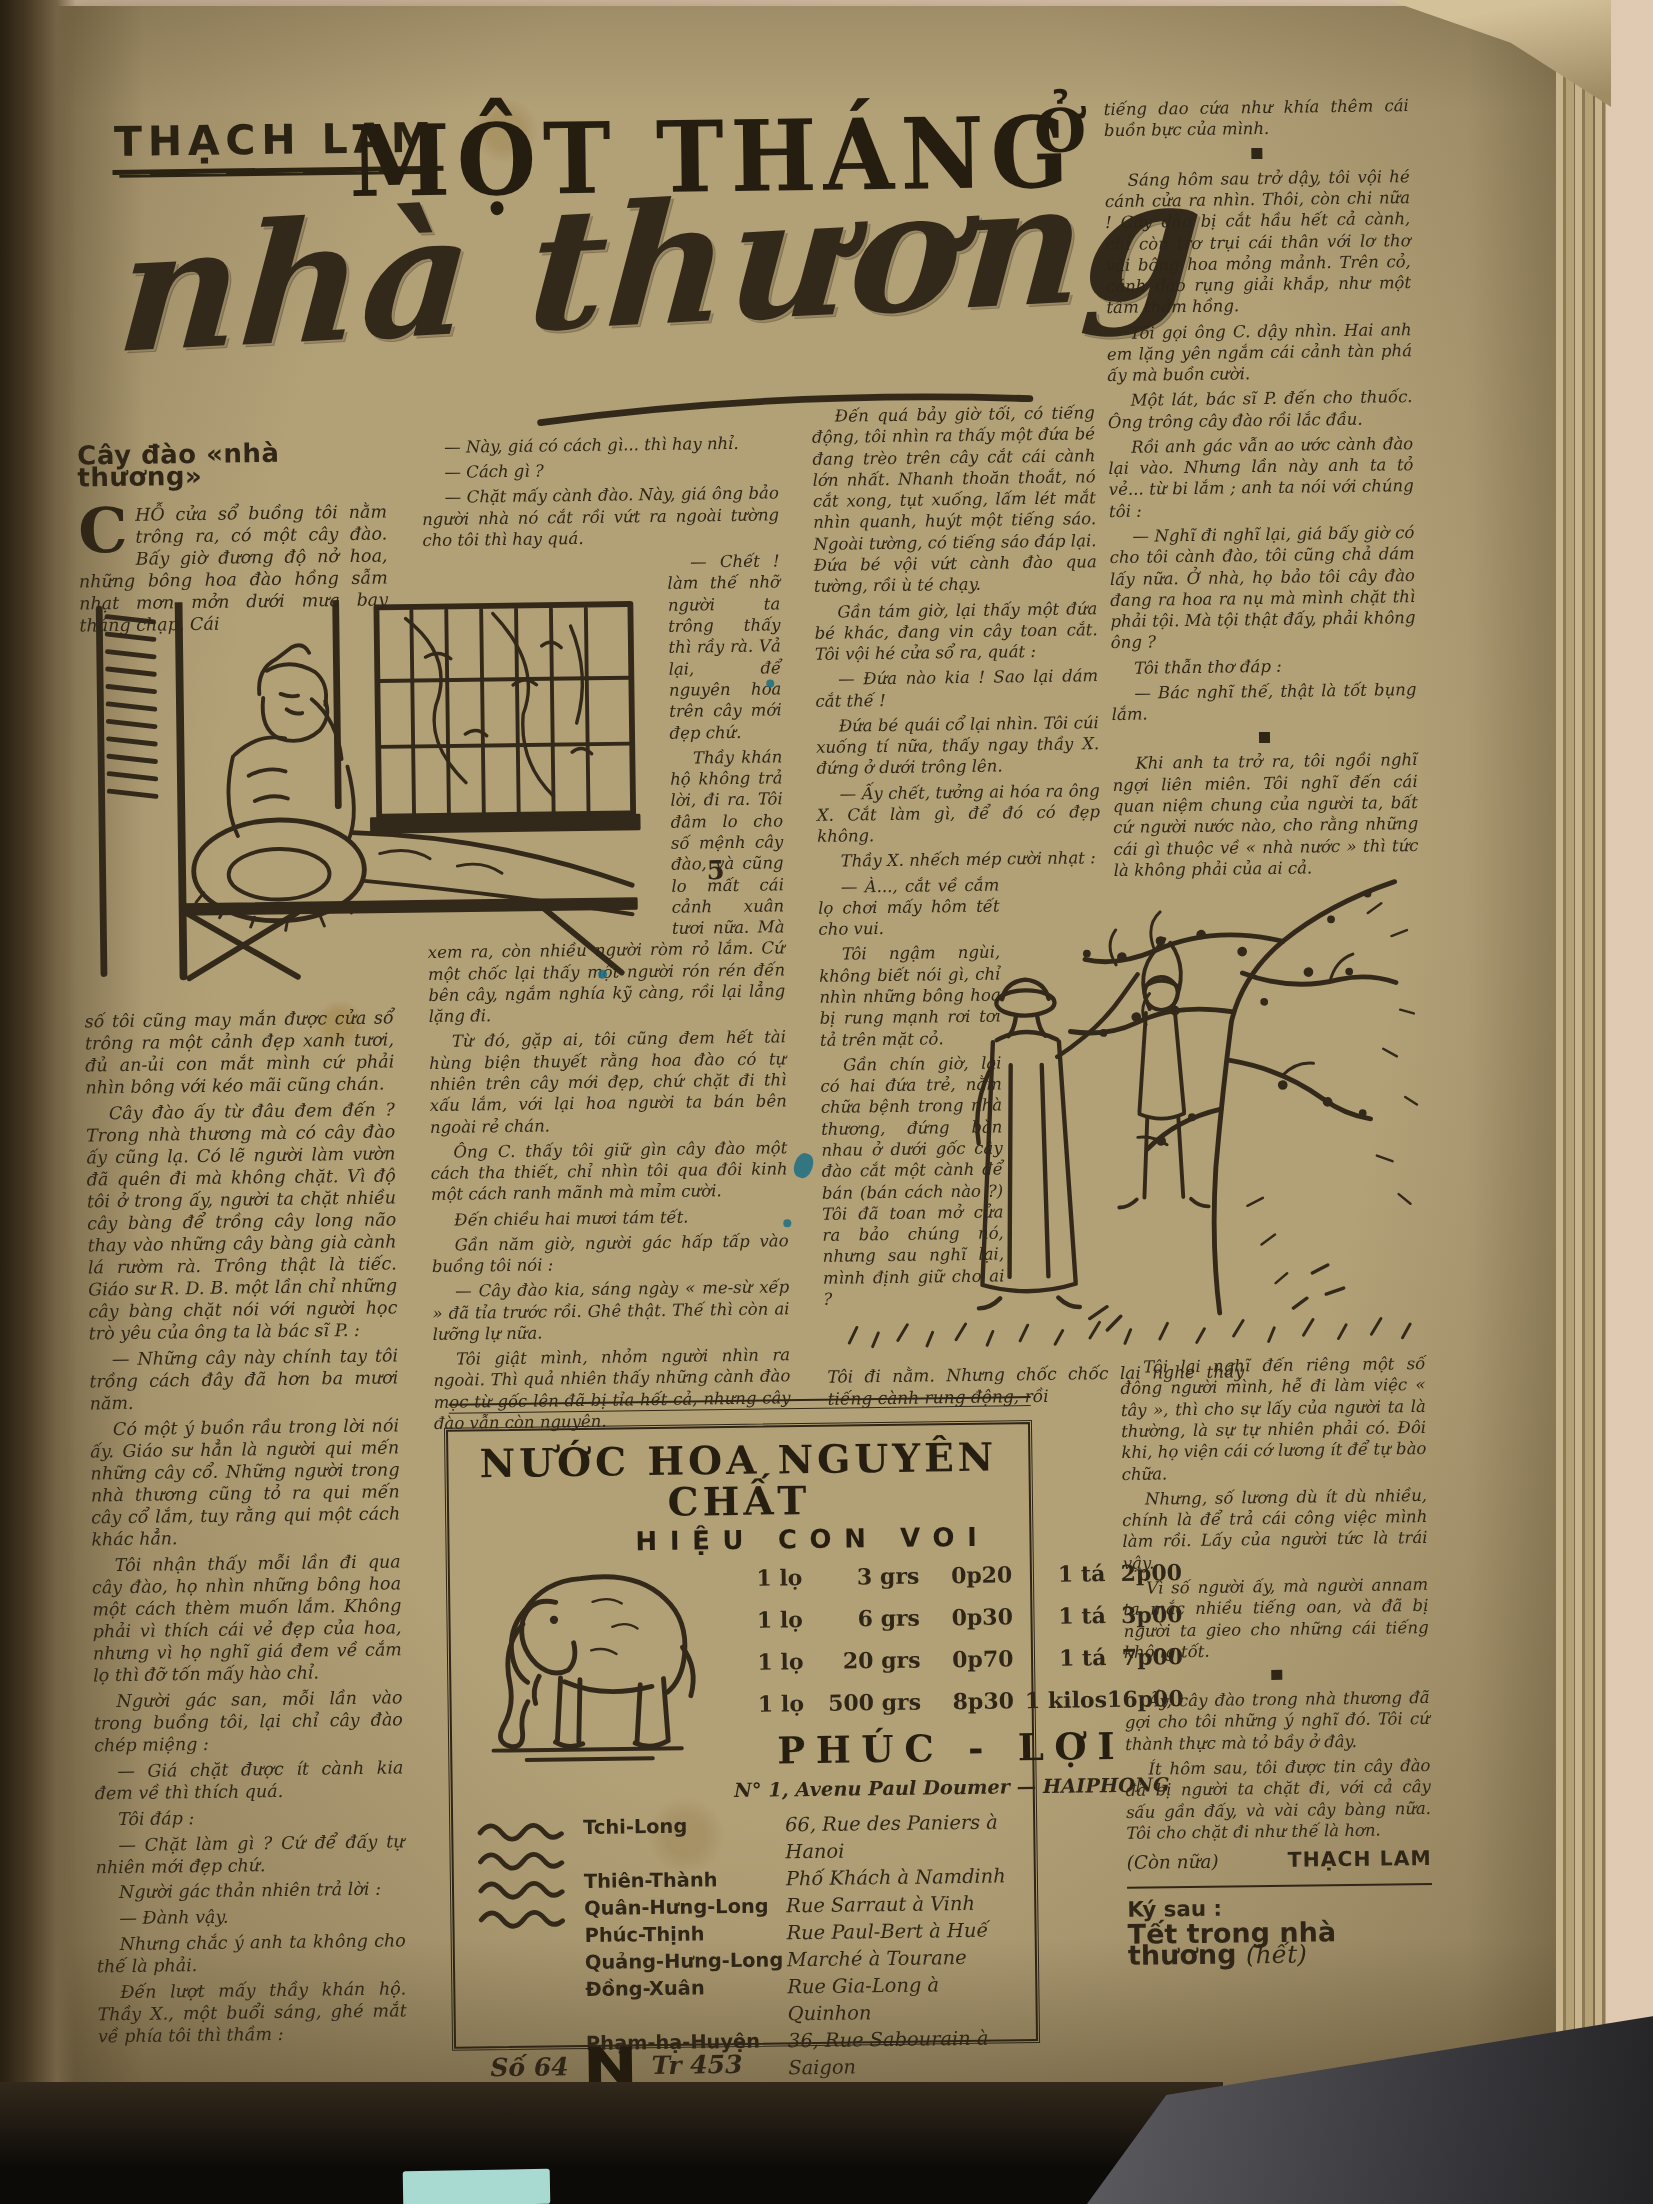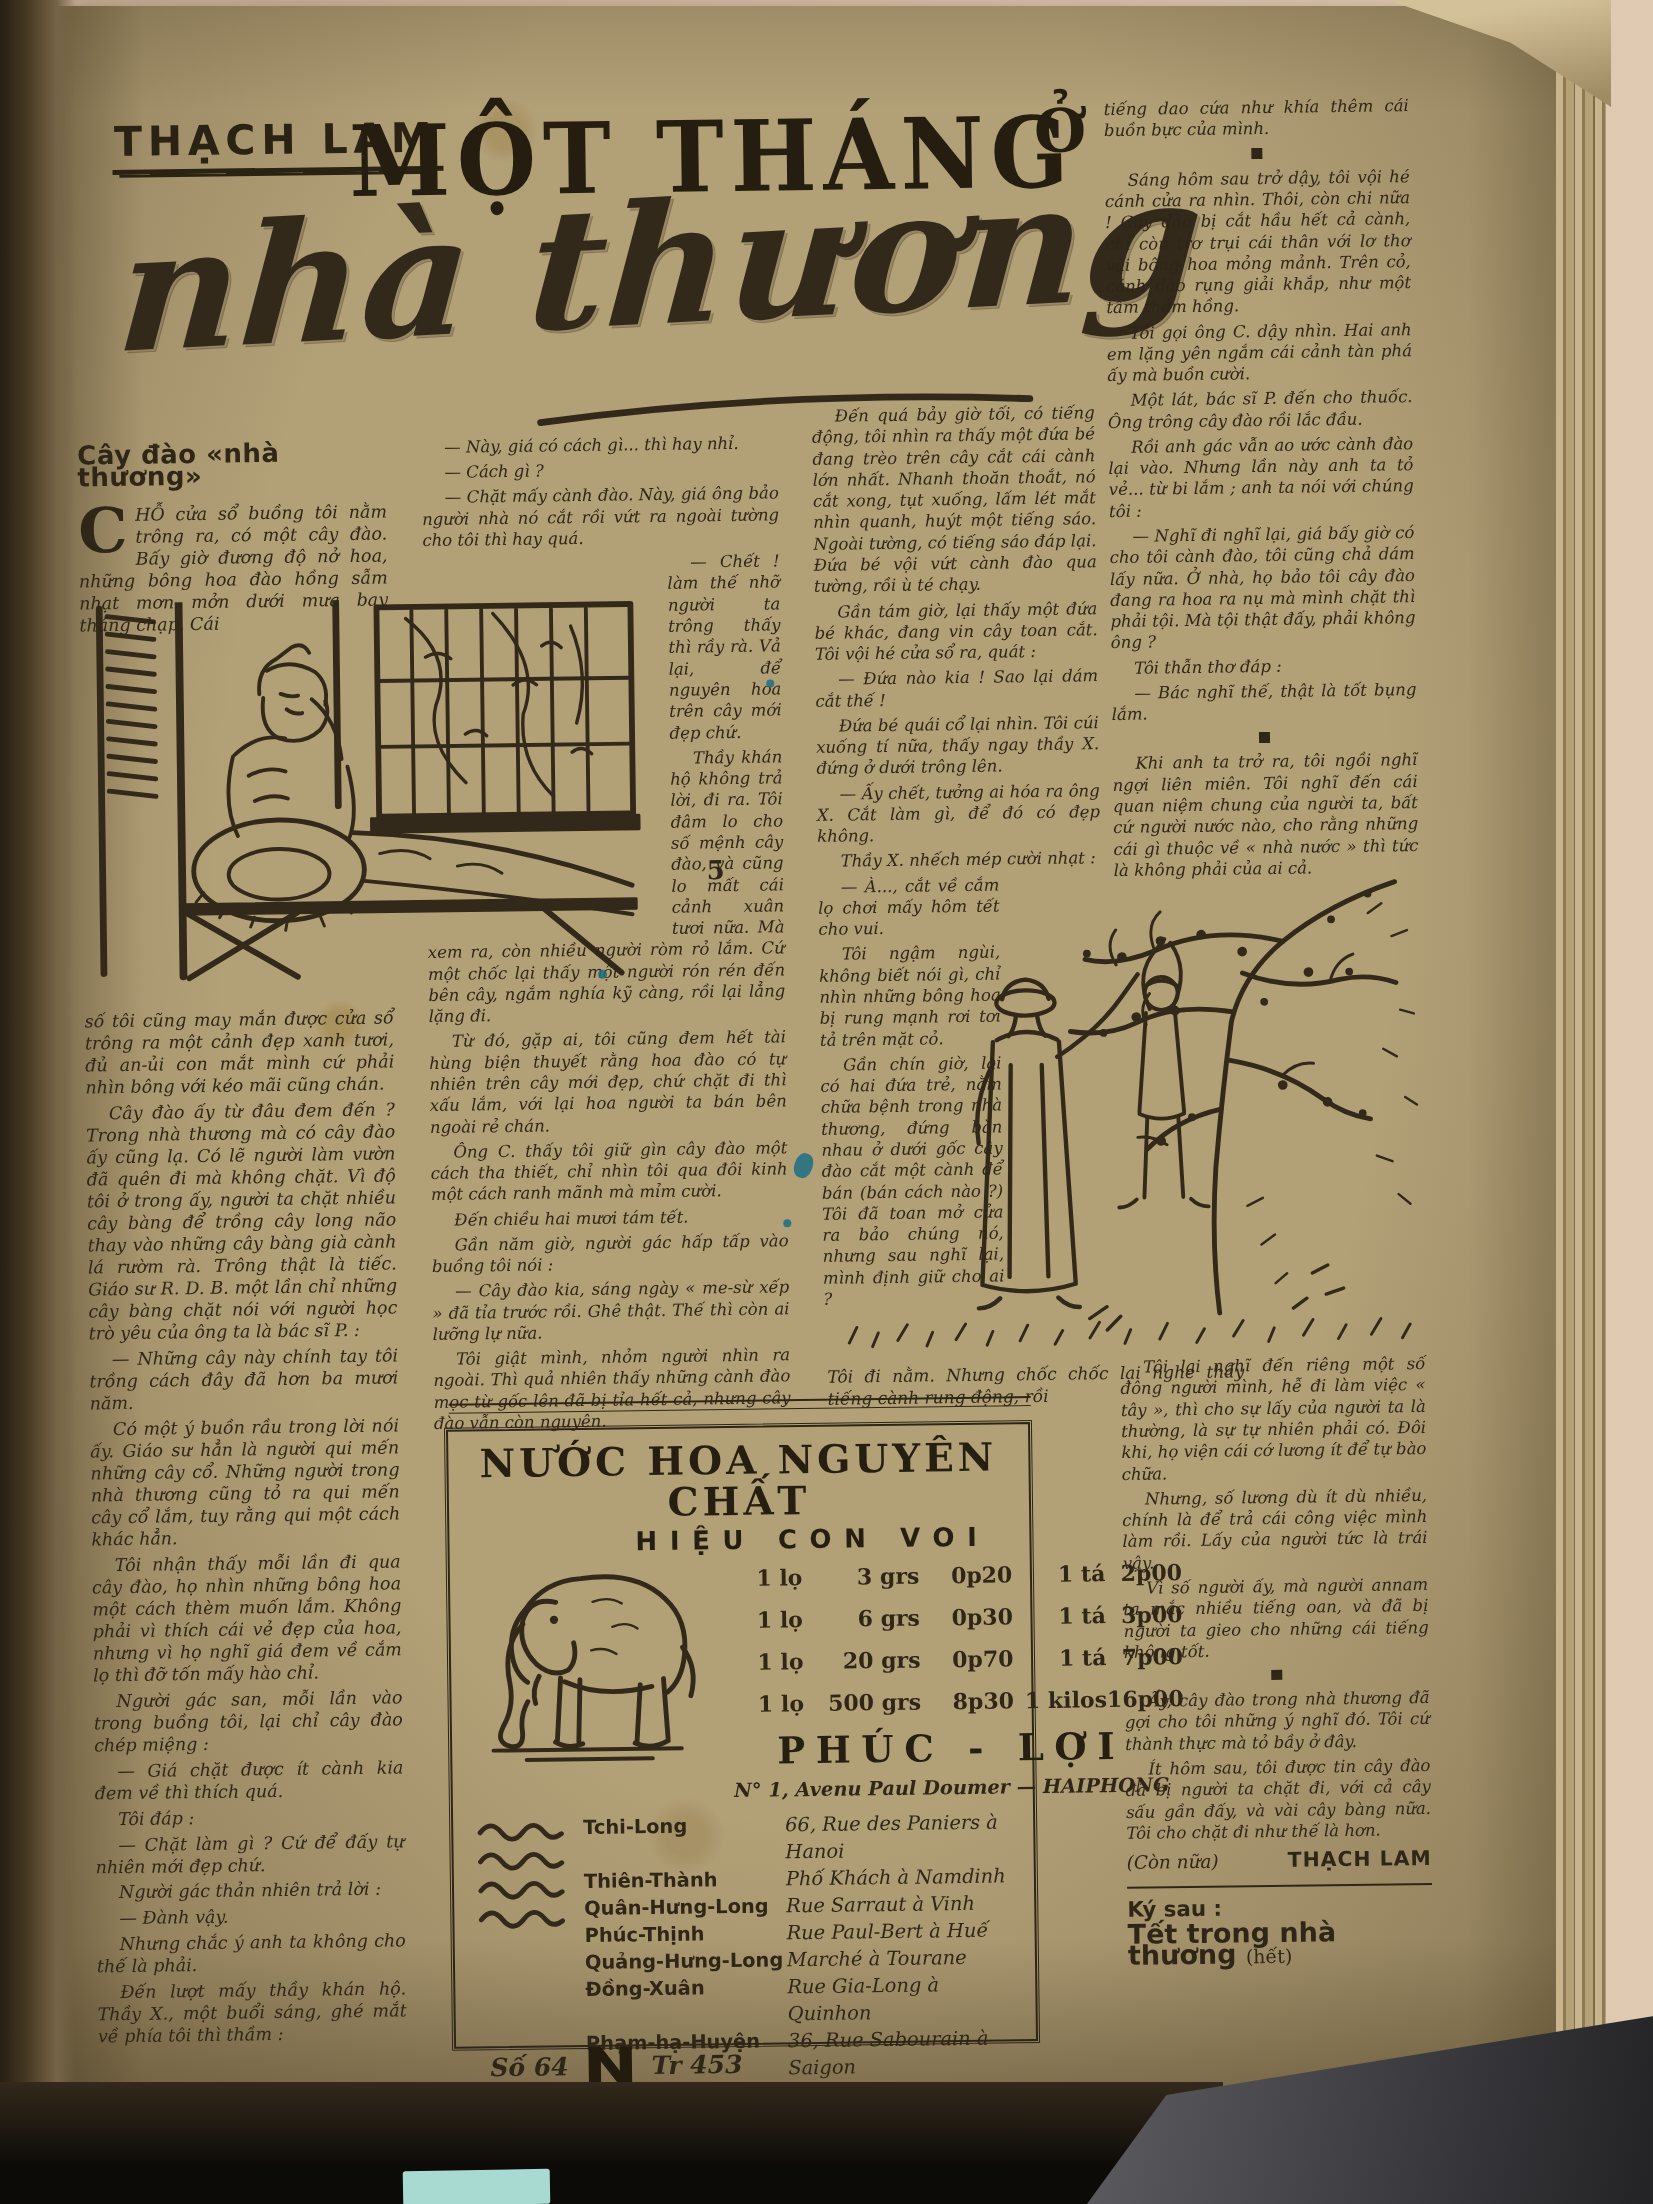--- a/index.html
+++ b/index.html
@@ -58,21 +58,21 @@
   .wrapR{float:right;width:92px;height:505px;margin-left:9.7px;}
   .tree-gap{height:472px;}
   .sqsep{width:10.7px;height:10.7px;background:#2f2617;margin:8.7px auto;}
   .tail-block{position:absolute;left:769px;top:1360px;width:417px;z-index:2;font-style:italic;font-size:17px;line-height:22px;text-align:justify;}
   .byline-row{display:flex;justify-content:space-between;align-items:baseline;margin-top:7.8px;}
   .cont-note{font-style:italic;font-size:18.4px;}
   .sig{font-family:"DejaVu Sans",sans-serif;font-weight:700;font-size:20.4px;font-style:normal;letter-spacing:1px;}
   .end-rule{border-top:2.9px solid #2f2617;margin:13.6px 0 9.7px 0;}
   .next-label{font-family:"DejaVu Sans",sans-serif;font-weight:700;font-size:21.3px;font-style:normal;}
   .next-title{font-family:"DejaVu Sans",sans-serif;font-weight:700;font-size:27px;font-style:normal;margin-top:3.9px;}
-  .next-note{font-weight:400;font-family:"DejaVu Serif",serif;font-size:19px;}
+  .next-note{font-style:italic;font-weight:400;font-family:"DejaVu Serif",serif;font-size:25px;}
   .fig-number{position:absolute;left:655px;top:848px;font-weight:700;font-size:26px;z-index:2;}
   
   .illus{position:absolute;z-index:1;}
   svg.lineart{stroke:#33291a;stroke-width:3;fill:none;stroke-linecap:round;stroke-linejoin:round;}
   
   .ad-rule{position:absolute;left:390px;top:1393px;width:582px;height:6.8px;border-top:2.9px solid #2f2617;border-bottom:1.9px solid #2f2617;z-index:2;}
   .ad-box{position:absolute;left:387px;top:1419px;width:584px;height:619px;border:2.9px solid #2f2617;outline:1px solid #2f2617;outline-offset:1.9px;
     padding:11.6px 15.5px 7.8px 15.5px;box-sizing:border-box;z-index:2;}
   .ad-title{text-align:center;font-weight:700;font-size:39px;letter-spacing:3.9px;line-height:1.05;color:#261f11;}
   .ad-subtitle{text-align:center;font-family:"DejaVu Sans",sans-serif;font-weight:700;font-size:26px;letter-spacing:12.6px;margin:3.9px 0 1.9px 146px;color:#261f11;}

